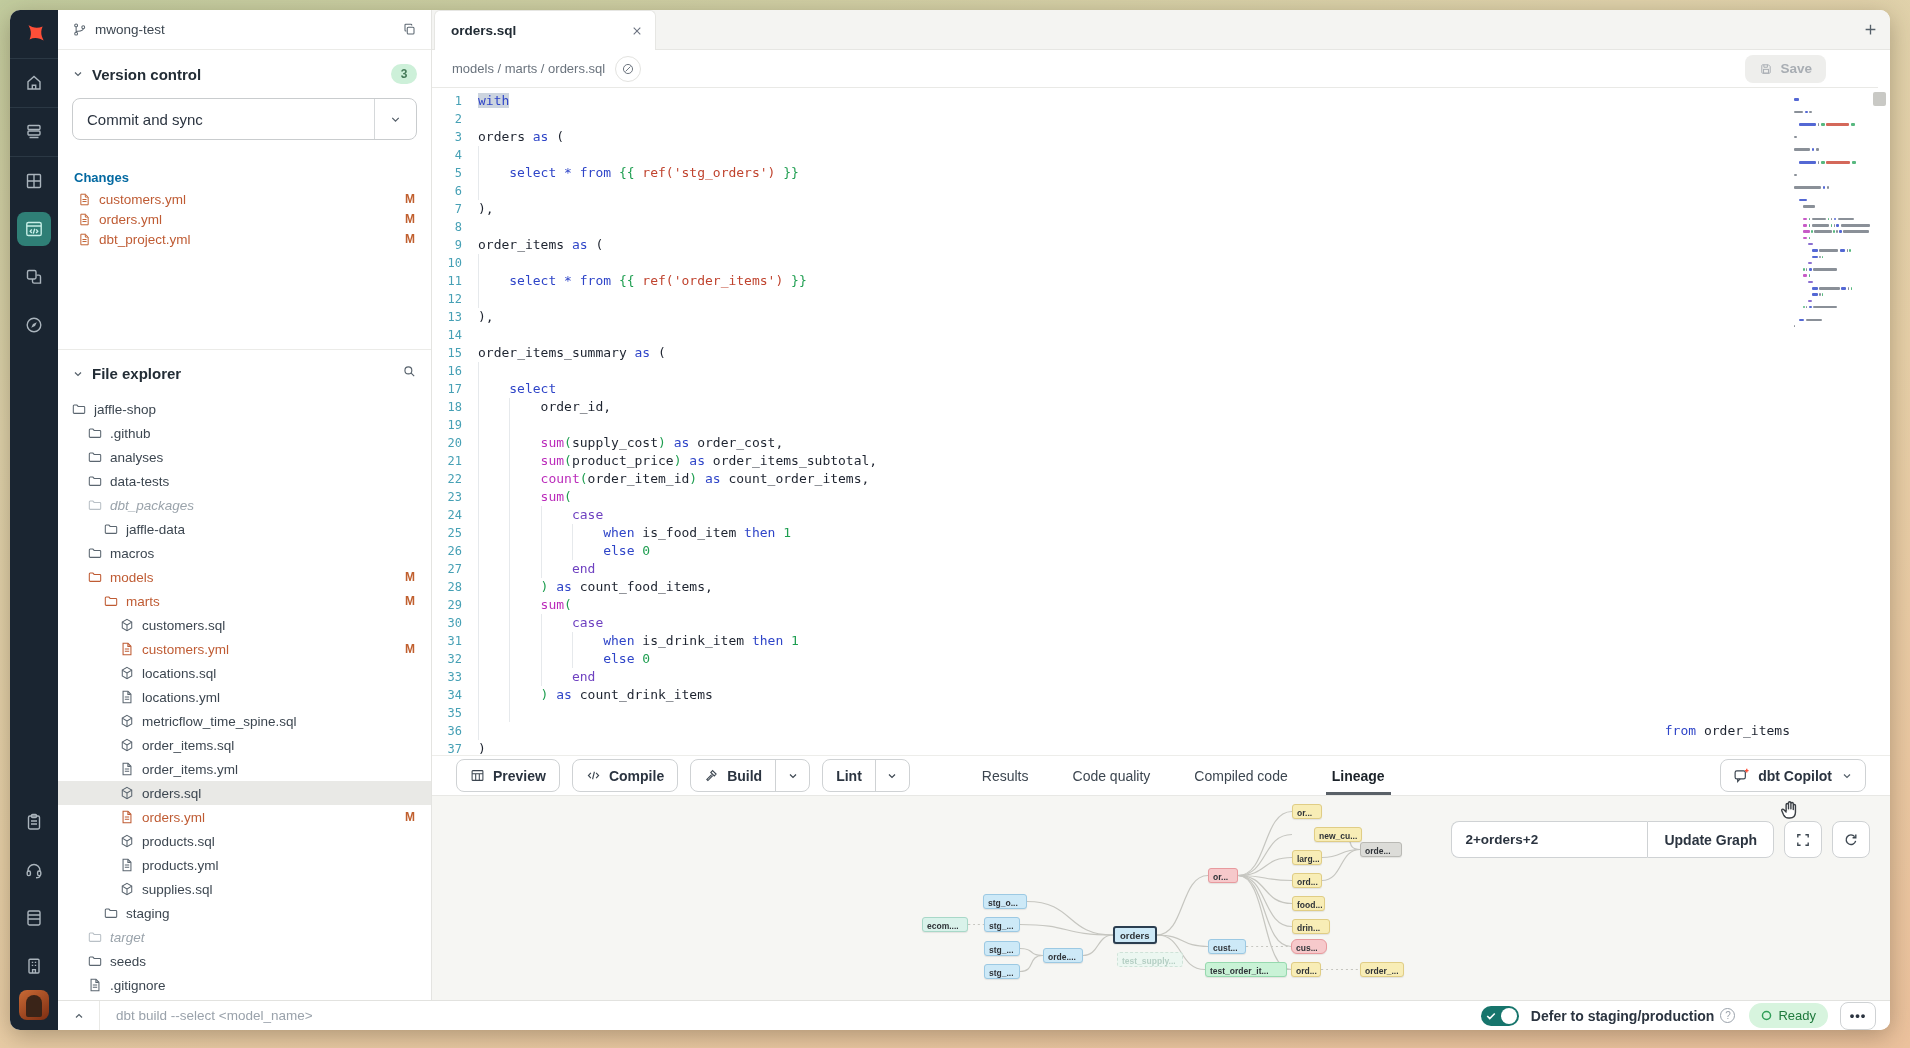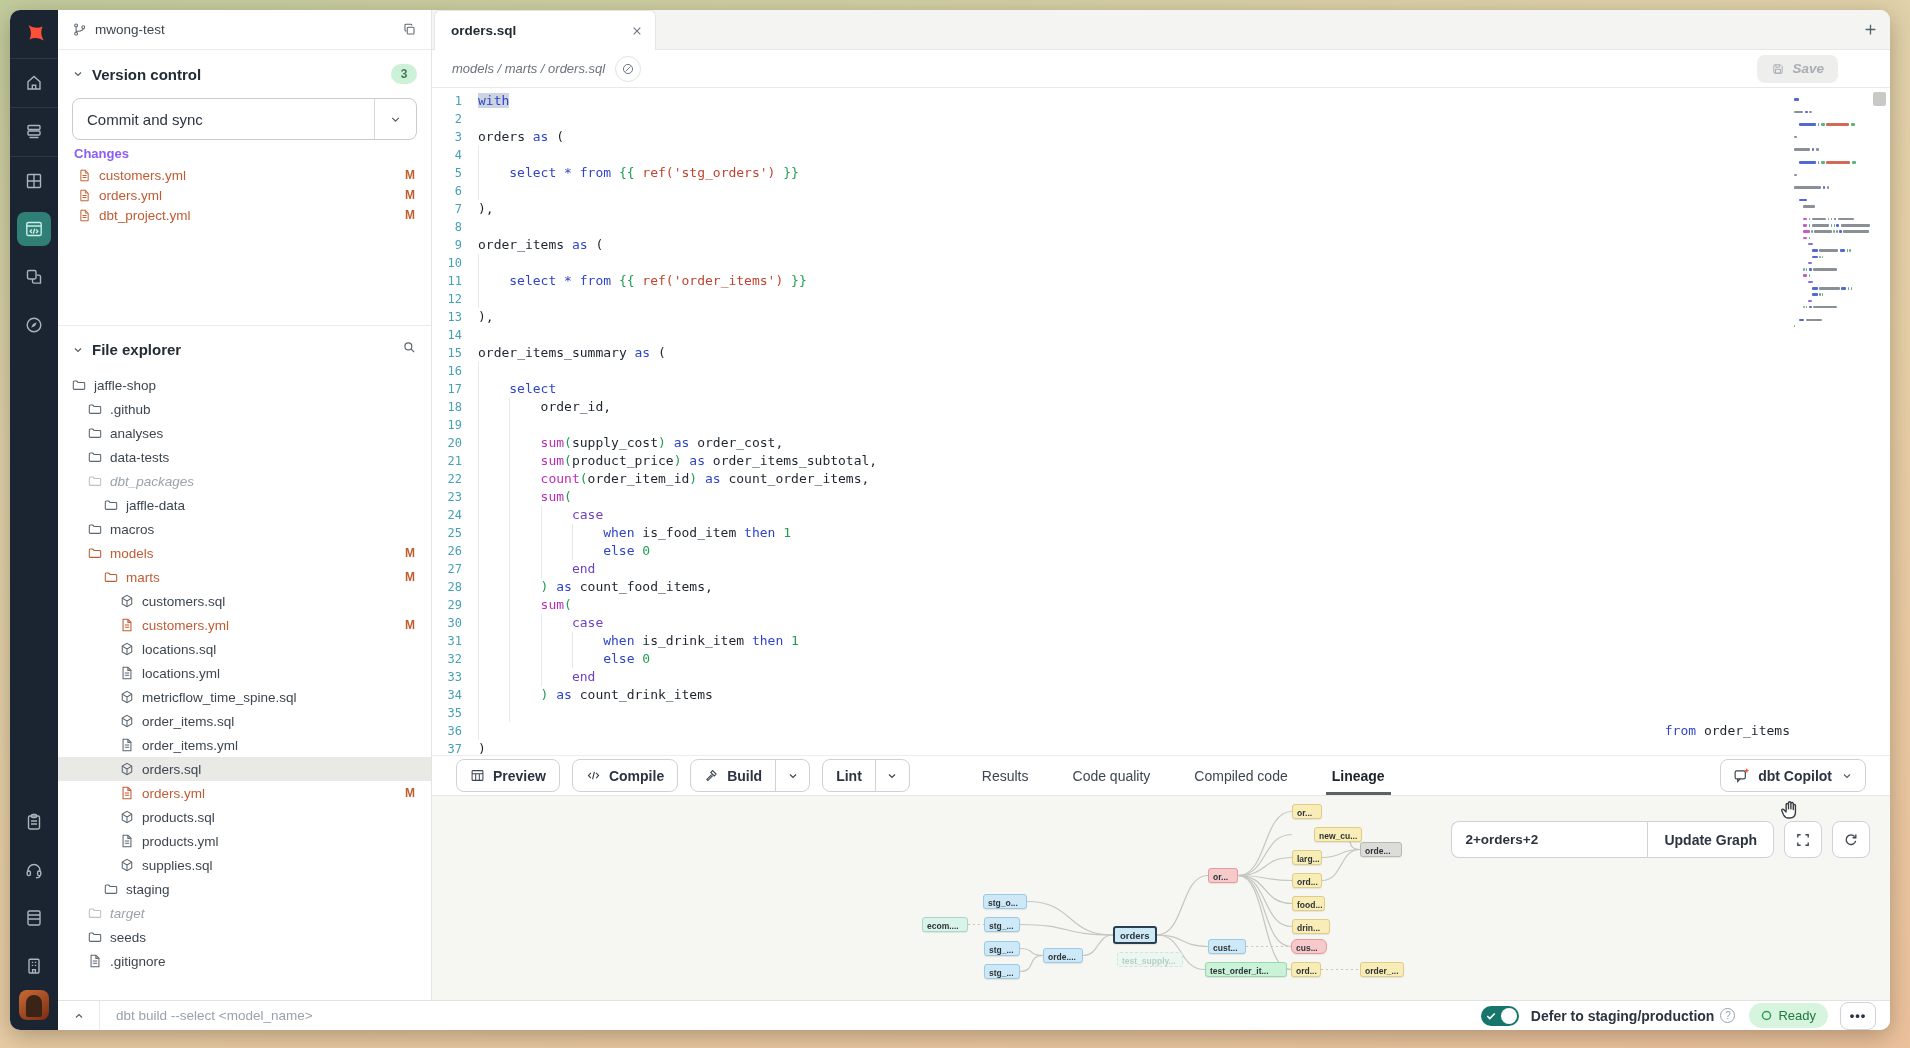--- a/index.html
+++ b/index.html
@@ -21,25 +21,25 @@
 
   
   .panel { position:absolute; left:48px; top:0; width:374px; height:990px; background:#fff; border-right:1px solid #e4e4e1; overflow:hidden; }
   .panel-head { height:40px; border-bottom:1px solid #ebebe8; display:flex; align-items:center; padding:0 14px; color:#3c4650; }
   .panel-head svg { width:15px; height:15px; color:#5b6670; }
   .panel-head .bname { font-size:13.5px; margin-left:8px; flex:1; }
   .sect-head { display:flex; align-items:center; padding:14px 14px 8px; }
   .sect-head svg.chev { width:12px; height:12px; color:#55606a; }
   .sect-title { font-weight:bold; font-size:15px; color:#232d36; margin-left:8px; flex:1; }
   .badge-count { min-width:26px; height:20px; border-radius:10px; background:#cdf0d9; color:#447a58; font-size:12px; font-weight:bold; display:flex; align-items:center; justify-content:center; padding:0 7px; }
-  .commit-btn { margin:6px 14px 4px; height:42px; border:1px solid #c9ccce; border-radius:8px; display:flex; align-items:stretch; background:#fff; overflow:hidden; }
+  .commit-btn { margin:6px 14px 28px; height:42px; border:1px solid #c9ccce; border-radius:8px; display:flex; align-items:stretch; background:#fff; overflow:hidden; }
   .commit-btn .lbl { flex:1; display:flex; align-items:center; padding-left:14px; font-size:15px; color:#2b3440; }
   .commit-btn .dd { width:42px; border-left:1px solid #d5d8da; display:flex; align-items:center; justify-content:center; color:#55606a; }
   .commit-btn .dd svg { width:13px; height:13px; }
-  .changes-label { font-size:13px; font-weight:bold; color:#8b5cf6; padding:2px 16px 4px; }
+  .changes-label { font-size:13px; font-weight:bold; color:#0369a1; padding:2px 16px 4px; }
   .chg-row { display:flex; align-items:center; height:20px; padding:0 16px 0 20px; }
   .chg-row svg { width:13px; height:13px; color:#c05f2e; flex:none; }
   .chg-row .nm { font-size:13.5px; color:#bf5b33; margin-left:8px; flex:1; }
   .m-badge { font-size:12px; font-weight:bold; color:#c05f2e; }
   .fe-divider { height:1px; background:#ebebe8; margin-top:100px; }
   .sect-head .search svg { width:15px; height:15px; color:#55606a; }
 
   .tree { padding-top:6px; }
   .tree-row { display:flex; align-items:center; height:24px; padding-right:16px; font-size:13.5px; color:#3c4650; }
   .tree-row svg { width:14px; height:14px; color:#5b6670; flex:none; }
@@ -52,21 +52,21 @@
 
   
   .main { position:absolute; left:422px; top:0; right:0; height:990px; }
   .tabrow { position:absolute; left:0; right:0; top:0; height:40px; background:#f4f4f2; border-bottom:1px solid #e6e6e3; display:flex; }
   .tab { margin-left:2px; width:222px; background:#fff; border:1px solid #e6e6e3; border-bottom:none; border-radius:6px 6px 0 0; display:flex; align-items:center; padding:0 12px 0 16px; position:relative; top:0; height:40px; }
   .tab .t { font-size:13.5px; font-weight:bold; color:#232d36; flex:1; }
   .tab svg { width:12px; height:12px; color:#6b7280; }
   .newtab { margin-left:auto; width:40px; display:flex; align-items:center; justify-content:center; color:#55606a; }
   .newtab svg { width:15px; height:15px; }
 
-  .crumbrow { position:absolute; left:0; right:0; top:40px; height:38px; background:#fff; border-bottom:1px solid #e9e9e6; display:flex; align-items:center; padding:0 14px 0 20px;font-style:italic; }
+  .crumbrow { position:absolute; left:0; right:12px; top:40px; height:38px; background:#fff; border-bottom:1px solid #e9e9e6; display:flex; align-items:center; padding:0 14px 0 20px; }
   .crumb { font-size:13px; color:#6a737d; }
   .crumb-btn { width:26px; height:26px; border:1px solid #e3e3e0; border-radius:50%; margin-left:10px; display:flex; align-items:center; justify-content:center; color:#6a737d; }
   .crumb-btn svg { width:14px; height:14px; }
   .save-btn { margin-left:auto; margin-right:38px; height:28px; border-radius:8px; background:#eeeeec; color:#a8adb3; display:flex; align-items:center; padding:0 14px; font-size:13.5px; font-weight:bold; }
   .save-btn svg { width:14px; height:14px; margin-right:7px; }
 
   
   .editor { position:absolute; left:0; right:0; top:78px; height:667px; overflow:hidden; background:#fff; display:flex; }
   .gutter-code { flex:1; padding-top:4px; overflow:hidden; }
   .cline { display:flex; height:18px; font-family:"DejaVu Sans Mono",monospace; font-size:13px; line-height:18px; }

